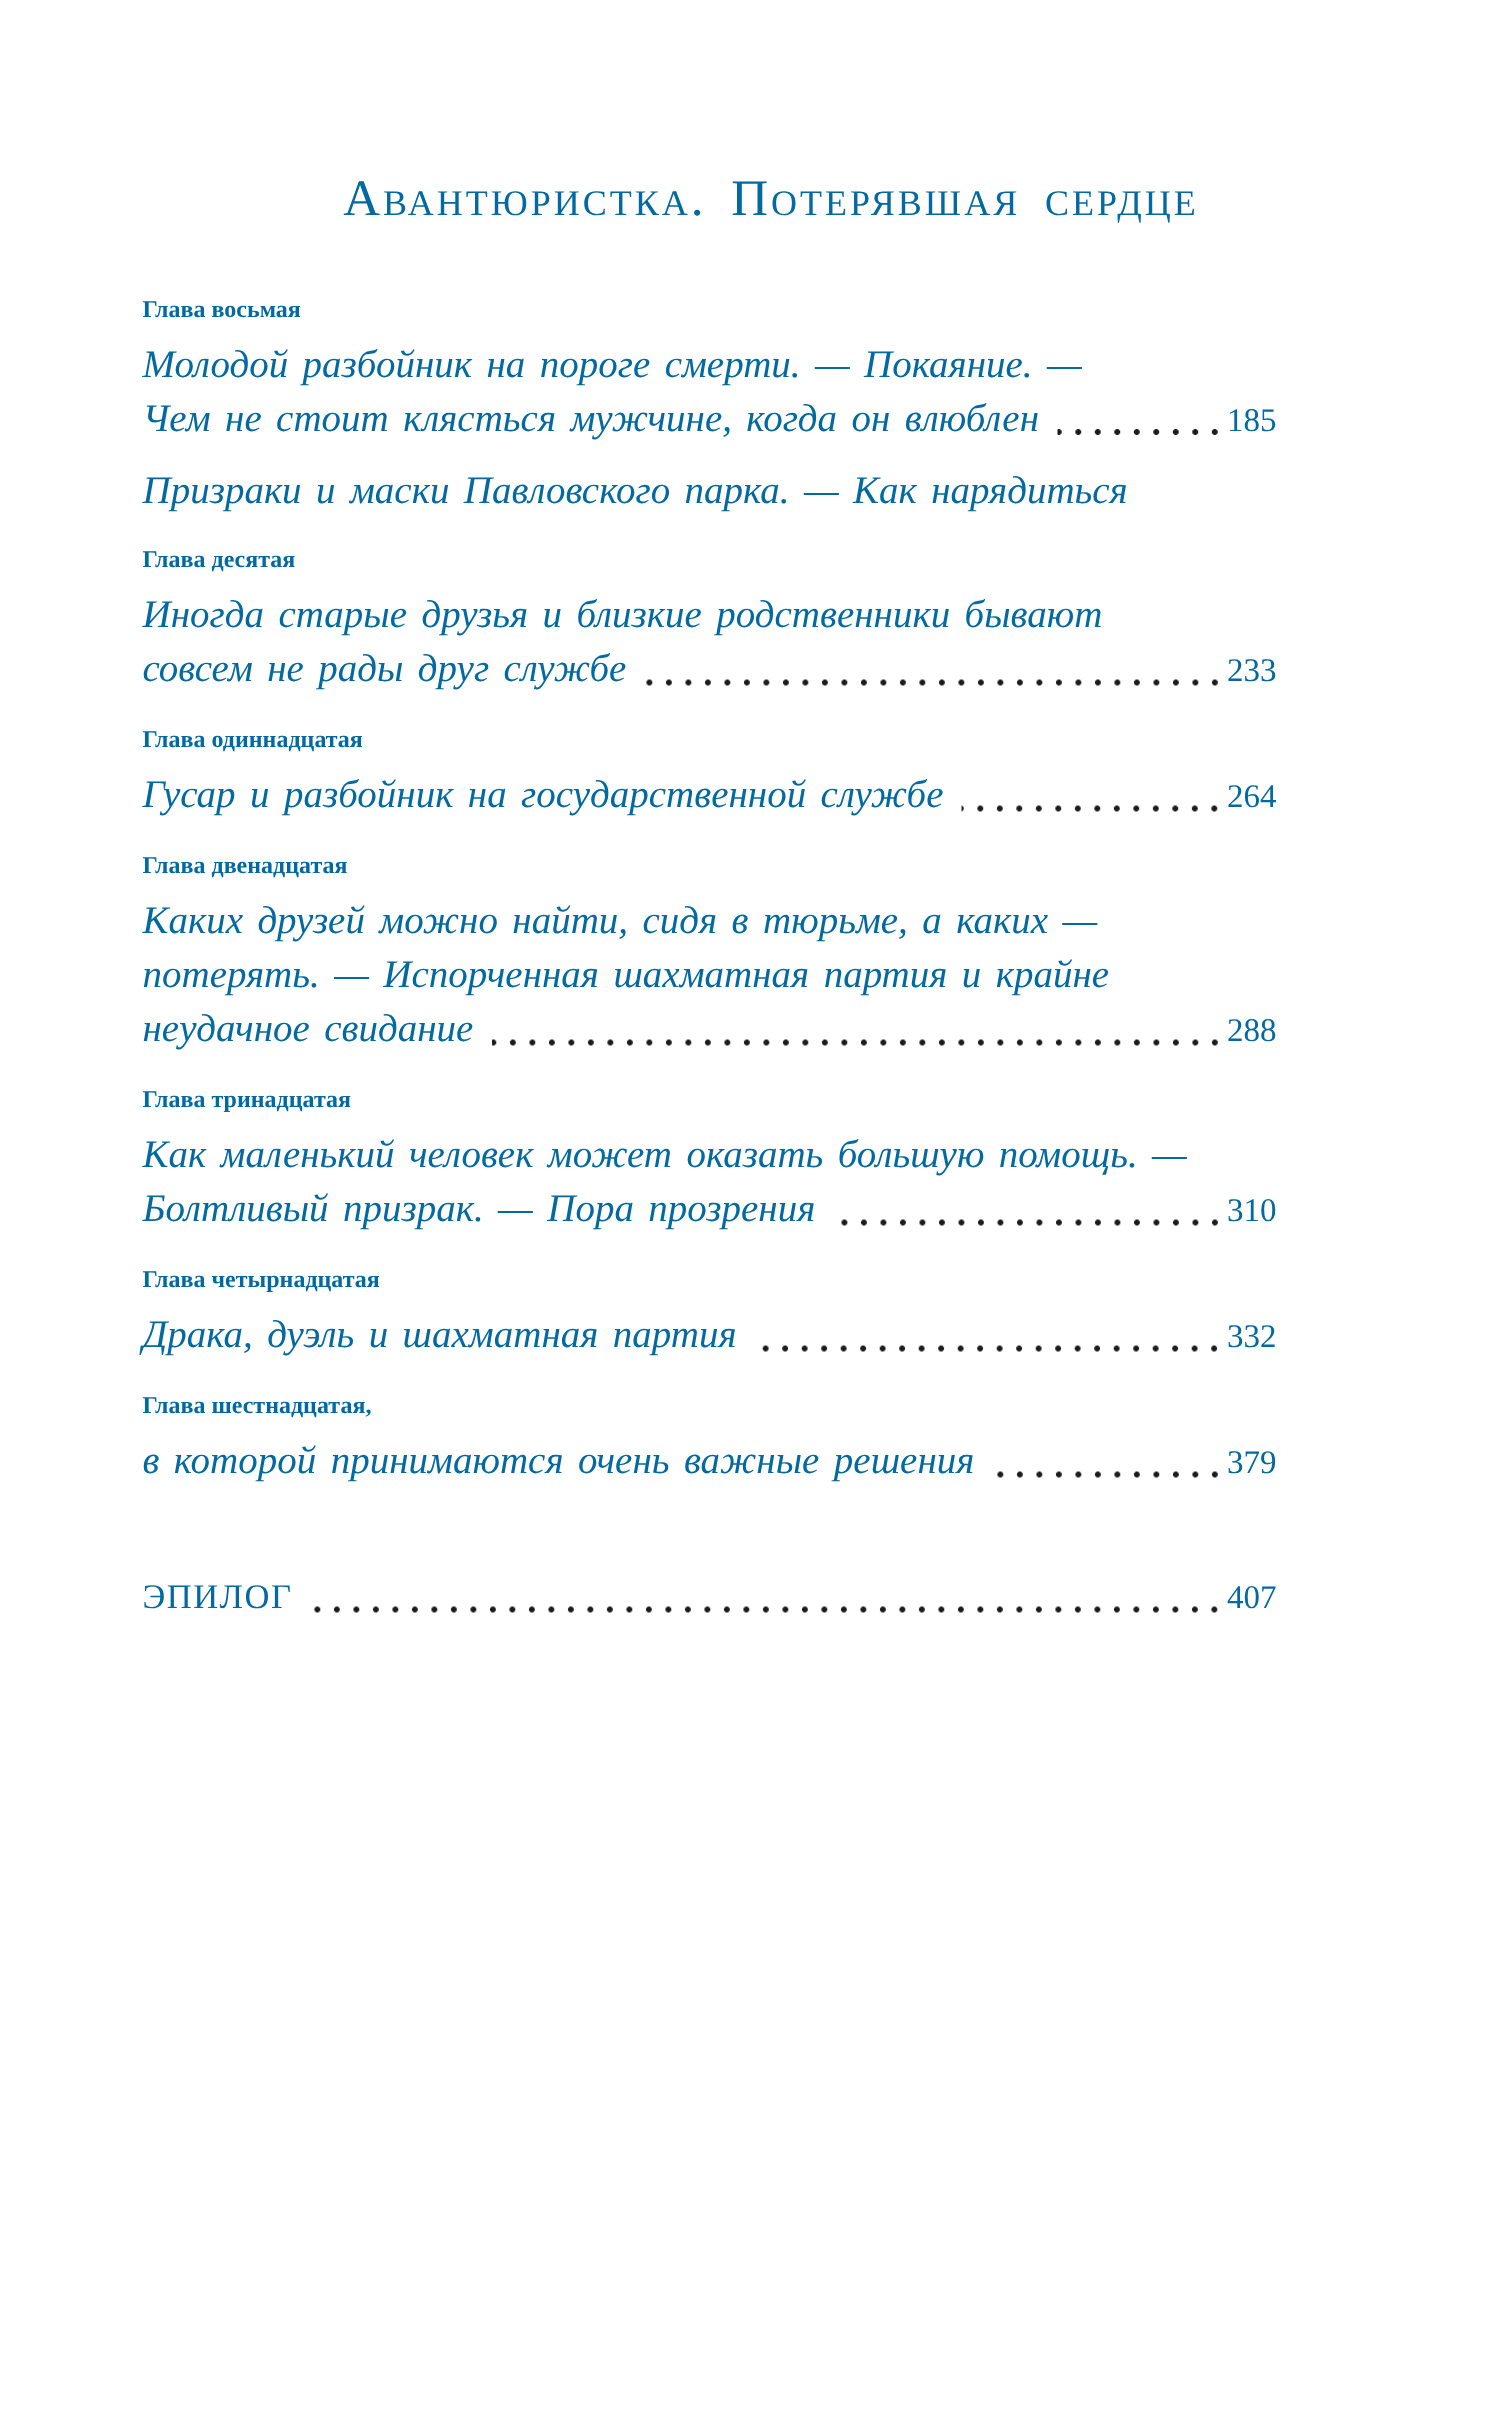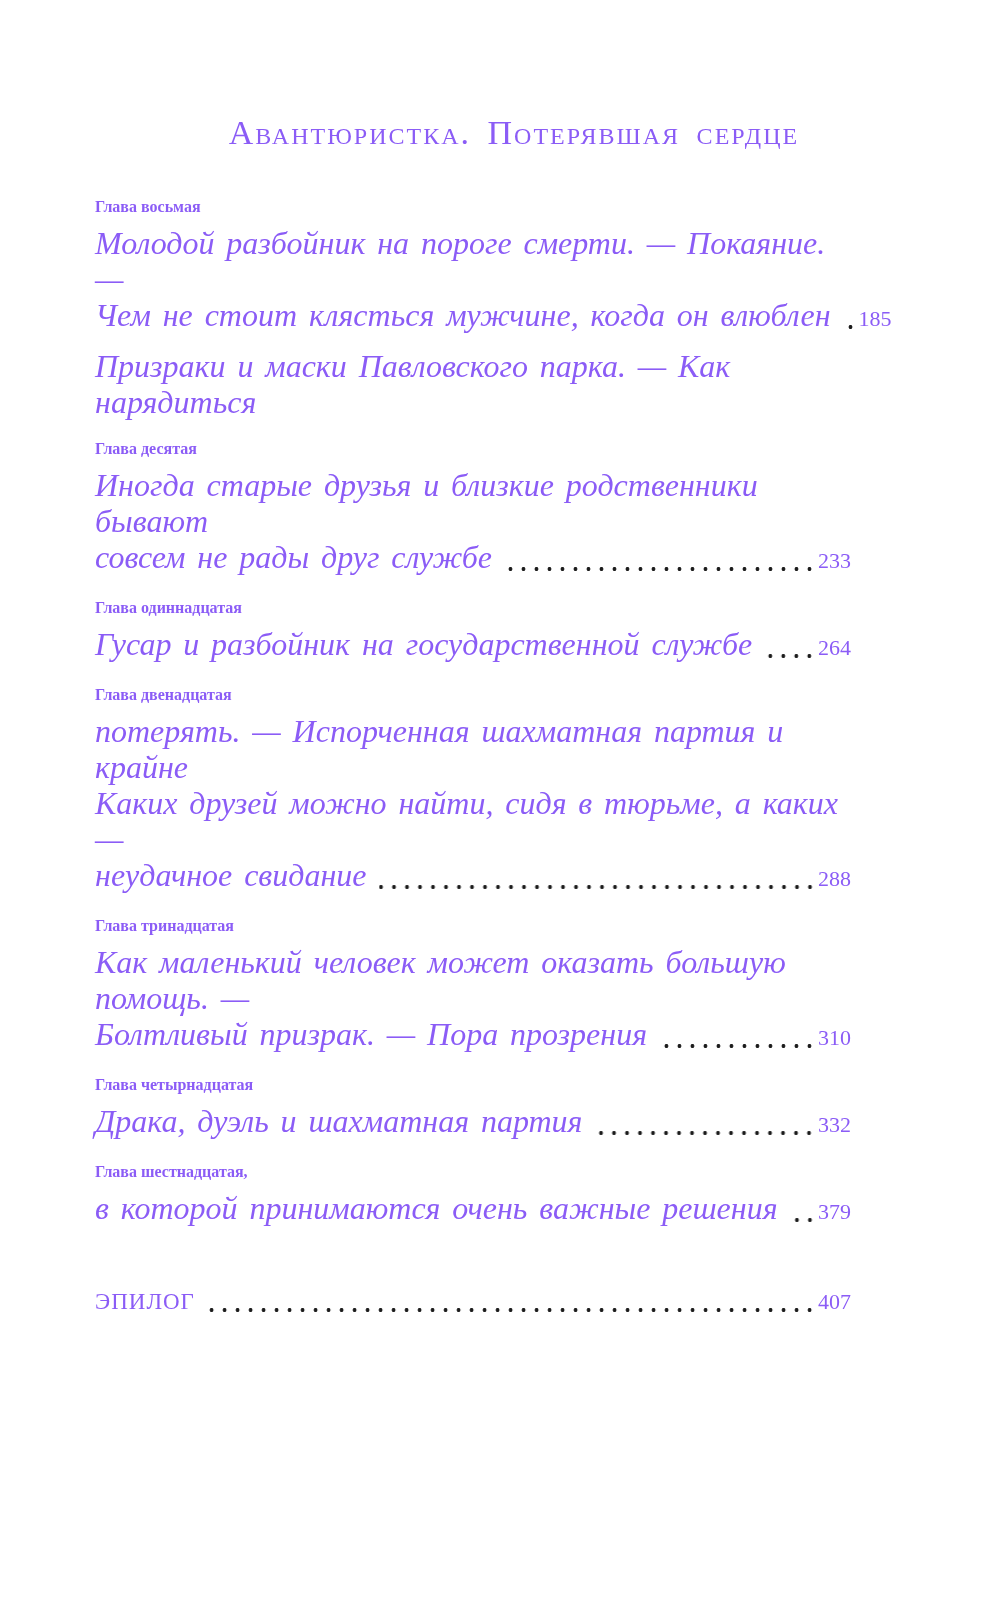--- a/index.html
+++ b/index.html
@@ -7,21 +7,21 @@
     padding: 0;
     background: #ffffff;
   }
   .page {
     position: relative;
     width: 1000px;
     height: 1616px;
     box-sizing: border-box;
     padding: 112px 67px 0 95px;
     background: #ffffff;
-    color: #8b5cf6;
+    color: #0369a1;
     font-family: "Liberation Serif", "DejaVu Serif", serif;
     overflow: hidden;
   }
   .running-title {
     font-size: 34px;
     line-height: 42px;
     font-variant: small-caps;
     letter-spacing: 2px;
     word-spacing: 6px;
     text-align: center;
@@ -32,21 +32,21 @@
   .entry { margin-top: 11px; }
   .entry:first-child { margin-top: 0; }
   .entry.epilogue { margin-top: 54px; }
   .heading {
     font-weight: bold;
     font-size: 16px;
     line-height: 36px;
   }
   .line, .tailtext {
     font-style: italic;
-    font-size: 32px;
+    font-size: 26px;
     line-height: 36px;
     word-spacing: 0.12em;
   }
   .lastline {
     display: flex;
     align-items: baseline;
     line-height: 36px;
   }
   .tailtext { white-space: nowrap; }
   .ep-title {
@@ -102,22 +102,22 @@
       <div class="entry">
         <div class="heading">Глава одиннадцатая</div>
         <div class="lastline">
           <span class="tailtext">Гусар и разбойник на государственной службе</span>
           <span class="dots"></span>
           <span class="pagenum">264</span>
         </div>
       </div>
       <div class="entry">
         <div class="heading">Глава двенадцатая</div>
+        <div class="line">Каких друзей можно найти, сидя в тюрьме, а каких —</div>
         <div class="line">потерять. — Испорченная шахматная партия и крайне</div>
-        <div class="line">Каких друзей можно найти, сидя в тюрьме, а каких —</div>
         <div class="lastline">
           <span class="tailtext">неудачное свидание</span>
           <span class="dots"></span>
           <span class="pagenum">288</span>
         </div>
       </div>
       <div class="entry">
         <div class="heading">Глава тринадцатая</div>
         <div class="line">Как маленький человек может оказать большую помощь. —</div>
         <div class="lastline">

